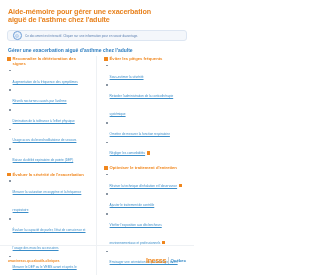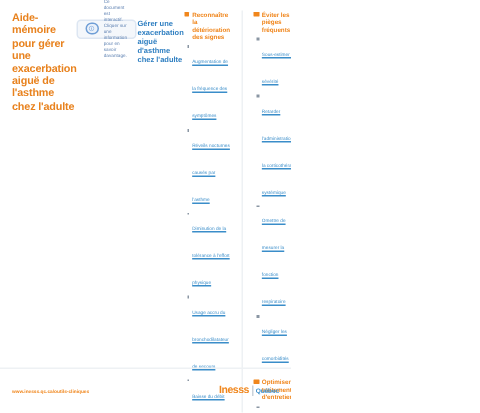--- a/index.html
+++ b/index.html
@@ -7,21 +7,21 @@
     width:194px;height:275px;
     background:#ffffff;
     font-family:"Liberation Sans", sans-serif;
     overflow:hidden;
     position:relative;
   }
   .page{
     position:absolute;inset:0;
     padding:7px 7px 0 7px;
     box-sizing:border-box;
-    display:flex;
+    display:flex;flex-direction:column;
   }
   .title{
     color:#e8821e;
     font-weight:bold;
     font-size:7.2px;
     line-height:8.4px;
     letter-spacing:-0.1px;
     margin:1px 0 0 1px;
     max-width:150px;
   }

